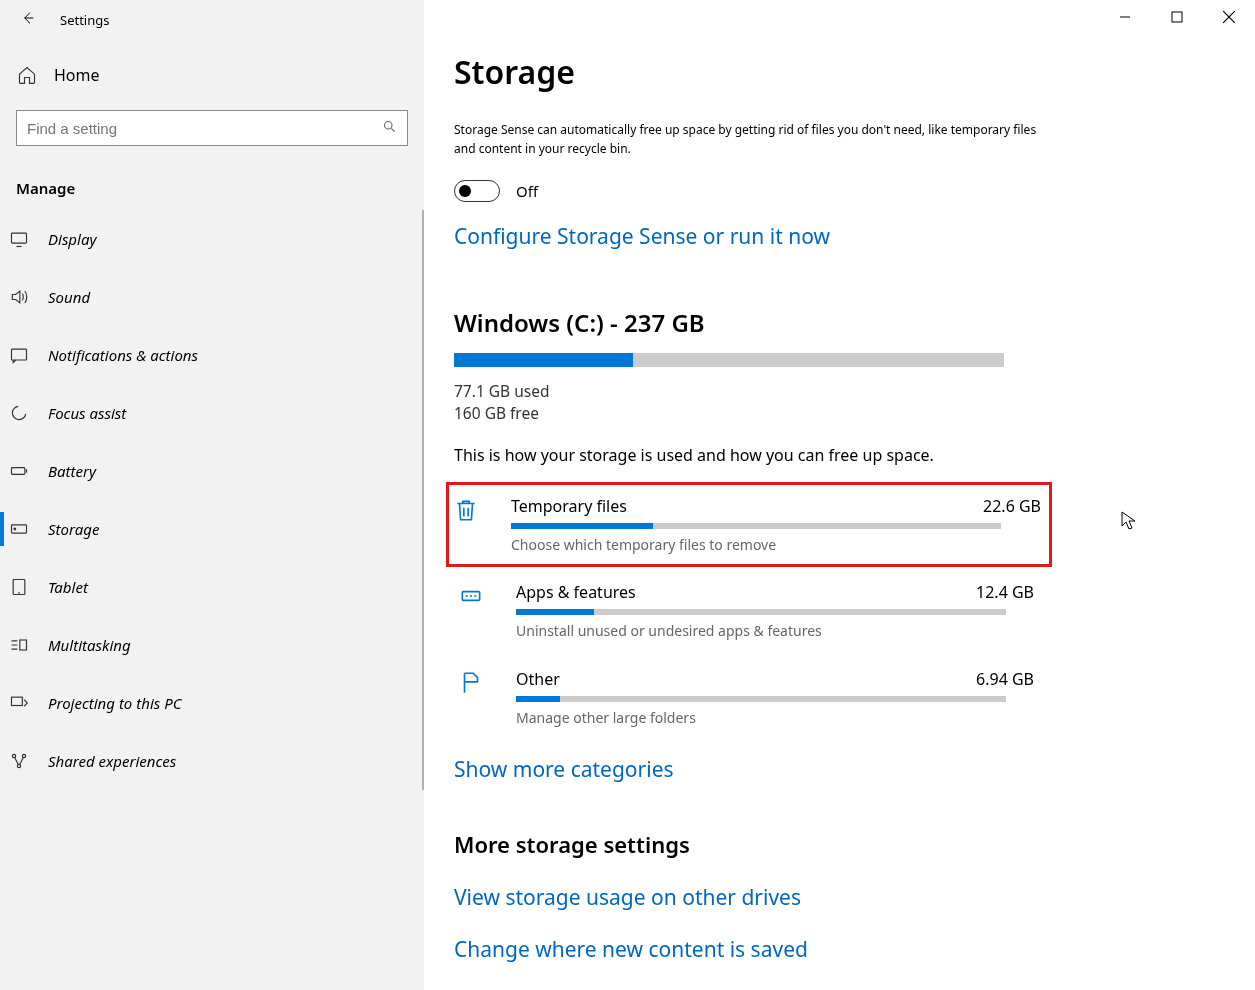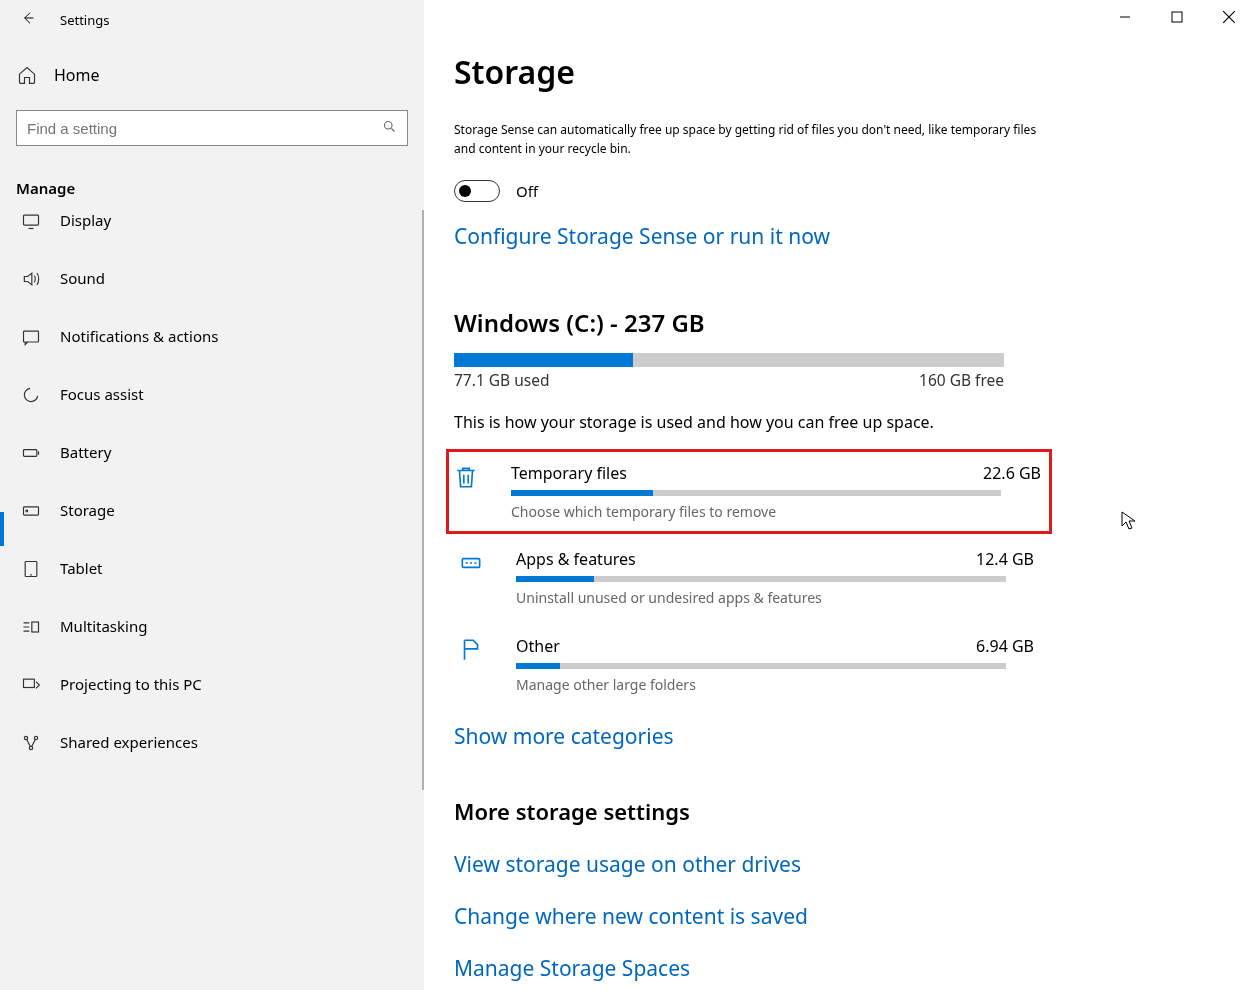--- a/index.html
+++ b/index.html
@@ -44,23 +44,24 @@
 .section-label {
   padding: 28px 16px 12px 16px;
   font-weight:600;
   font-size:15px;
 }
 .nav-scroll { position:relative; }
 .nav-scroll::after {
   content:""; position:absolute; right:0; top:0; bottom:0; width:2px; background:#b0b0b0;
 }
 .nav-item {
-  display:flex; gap: 18px;
-  height:58px; padding: 0 20px; cursor:pointer;
+  display:flex; align-items:center; gap: 18px;
+  height:58px; padding: 0 8px; cursor:pointer;
   font-size:15px;
+  font-style:italic;
 }
 .nav-item.active { position:relative; }
 .nav-item.active::before {
   content:""; position:absolute; left:0; top:12px; bottom:12px; width:4px; background:#0078d4;
 }
 .nav-icon { width:22px; height:22px; display:flex; align-items:center; justify-content:center; }
 .nav-icon svg { width:20px; height:20px; fill:none; stroke:#333; stroke-width:1.4; }
 .main {
   flex:1; background:#fff; position:relative; padding: 0;
   overflow:hidden;
@@ -72,21 +73,21 @@
 .desc { font-size:12px; line-height:1.55; margin-bottom: 22px; }
 .toggle-row { display:flex; align-items:center; gap:16px; margin-bottom:20px; }
 .toggle {
   width:46px; height:22px; border:1px solid #333; border-radius:11px; position:relative; cursor:pointer;
 }
 .toggle .knob { width:12px; height:12px; background:#000; border-radius:50%; position:absolute; top:4px; left:4px; }
 .link { color:#0067c0; font-size:21px; cursor:pointer; display:inline-block; }
 .drive-title { font-size:24px; font-weight:600; margin-top:56px; margin-bottom:14px; }
 .big-bar { width:550px; height:14px; background:#ccc; position:relative; }
 .big-bar .fill { height:100%; background:#0078d4; }
-.bar-labels { display:flex; justify-content:space-between; width:550px; margin-top:2px; font-size:15.5px; color:#333; }
+.bar-labels { display:flex; justify-content:space-between; width:550px; margin-top:13px; font-size:15.5px; color:#333;flex-direction:column; }
 .usage-desc { margin-top:20px; font-size:16px; }
 .cat-list { margin-top:16px; }
 .cat {
   display:flex; gap:28px; padding:14px 10px 14px 0; cursor:pointer; align-items:flex-start;
 }
 .cat.highlight { border:3px solid #e01a1a; padding:10px 8px 10px 0; margin-left:-8px; margin-right:-8px; }
 .cat-icon { width:34px; display:flex; justify-content:center; padding-top:2px; }
 .cat-icon svg { width:26px; height:26px; stroke:#0078d4; fill:none; stroke-width:1.5; }
 .cat-body { flex:1; }
 .cat-head { display:flex; justify-content:space-between; font-size:16px; margin-bottom:6px; }

